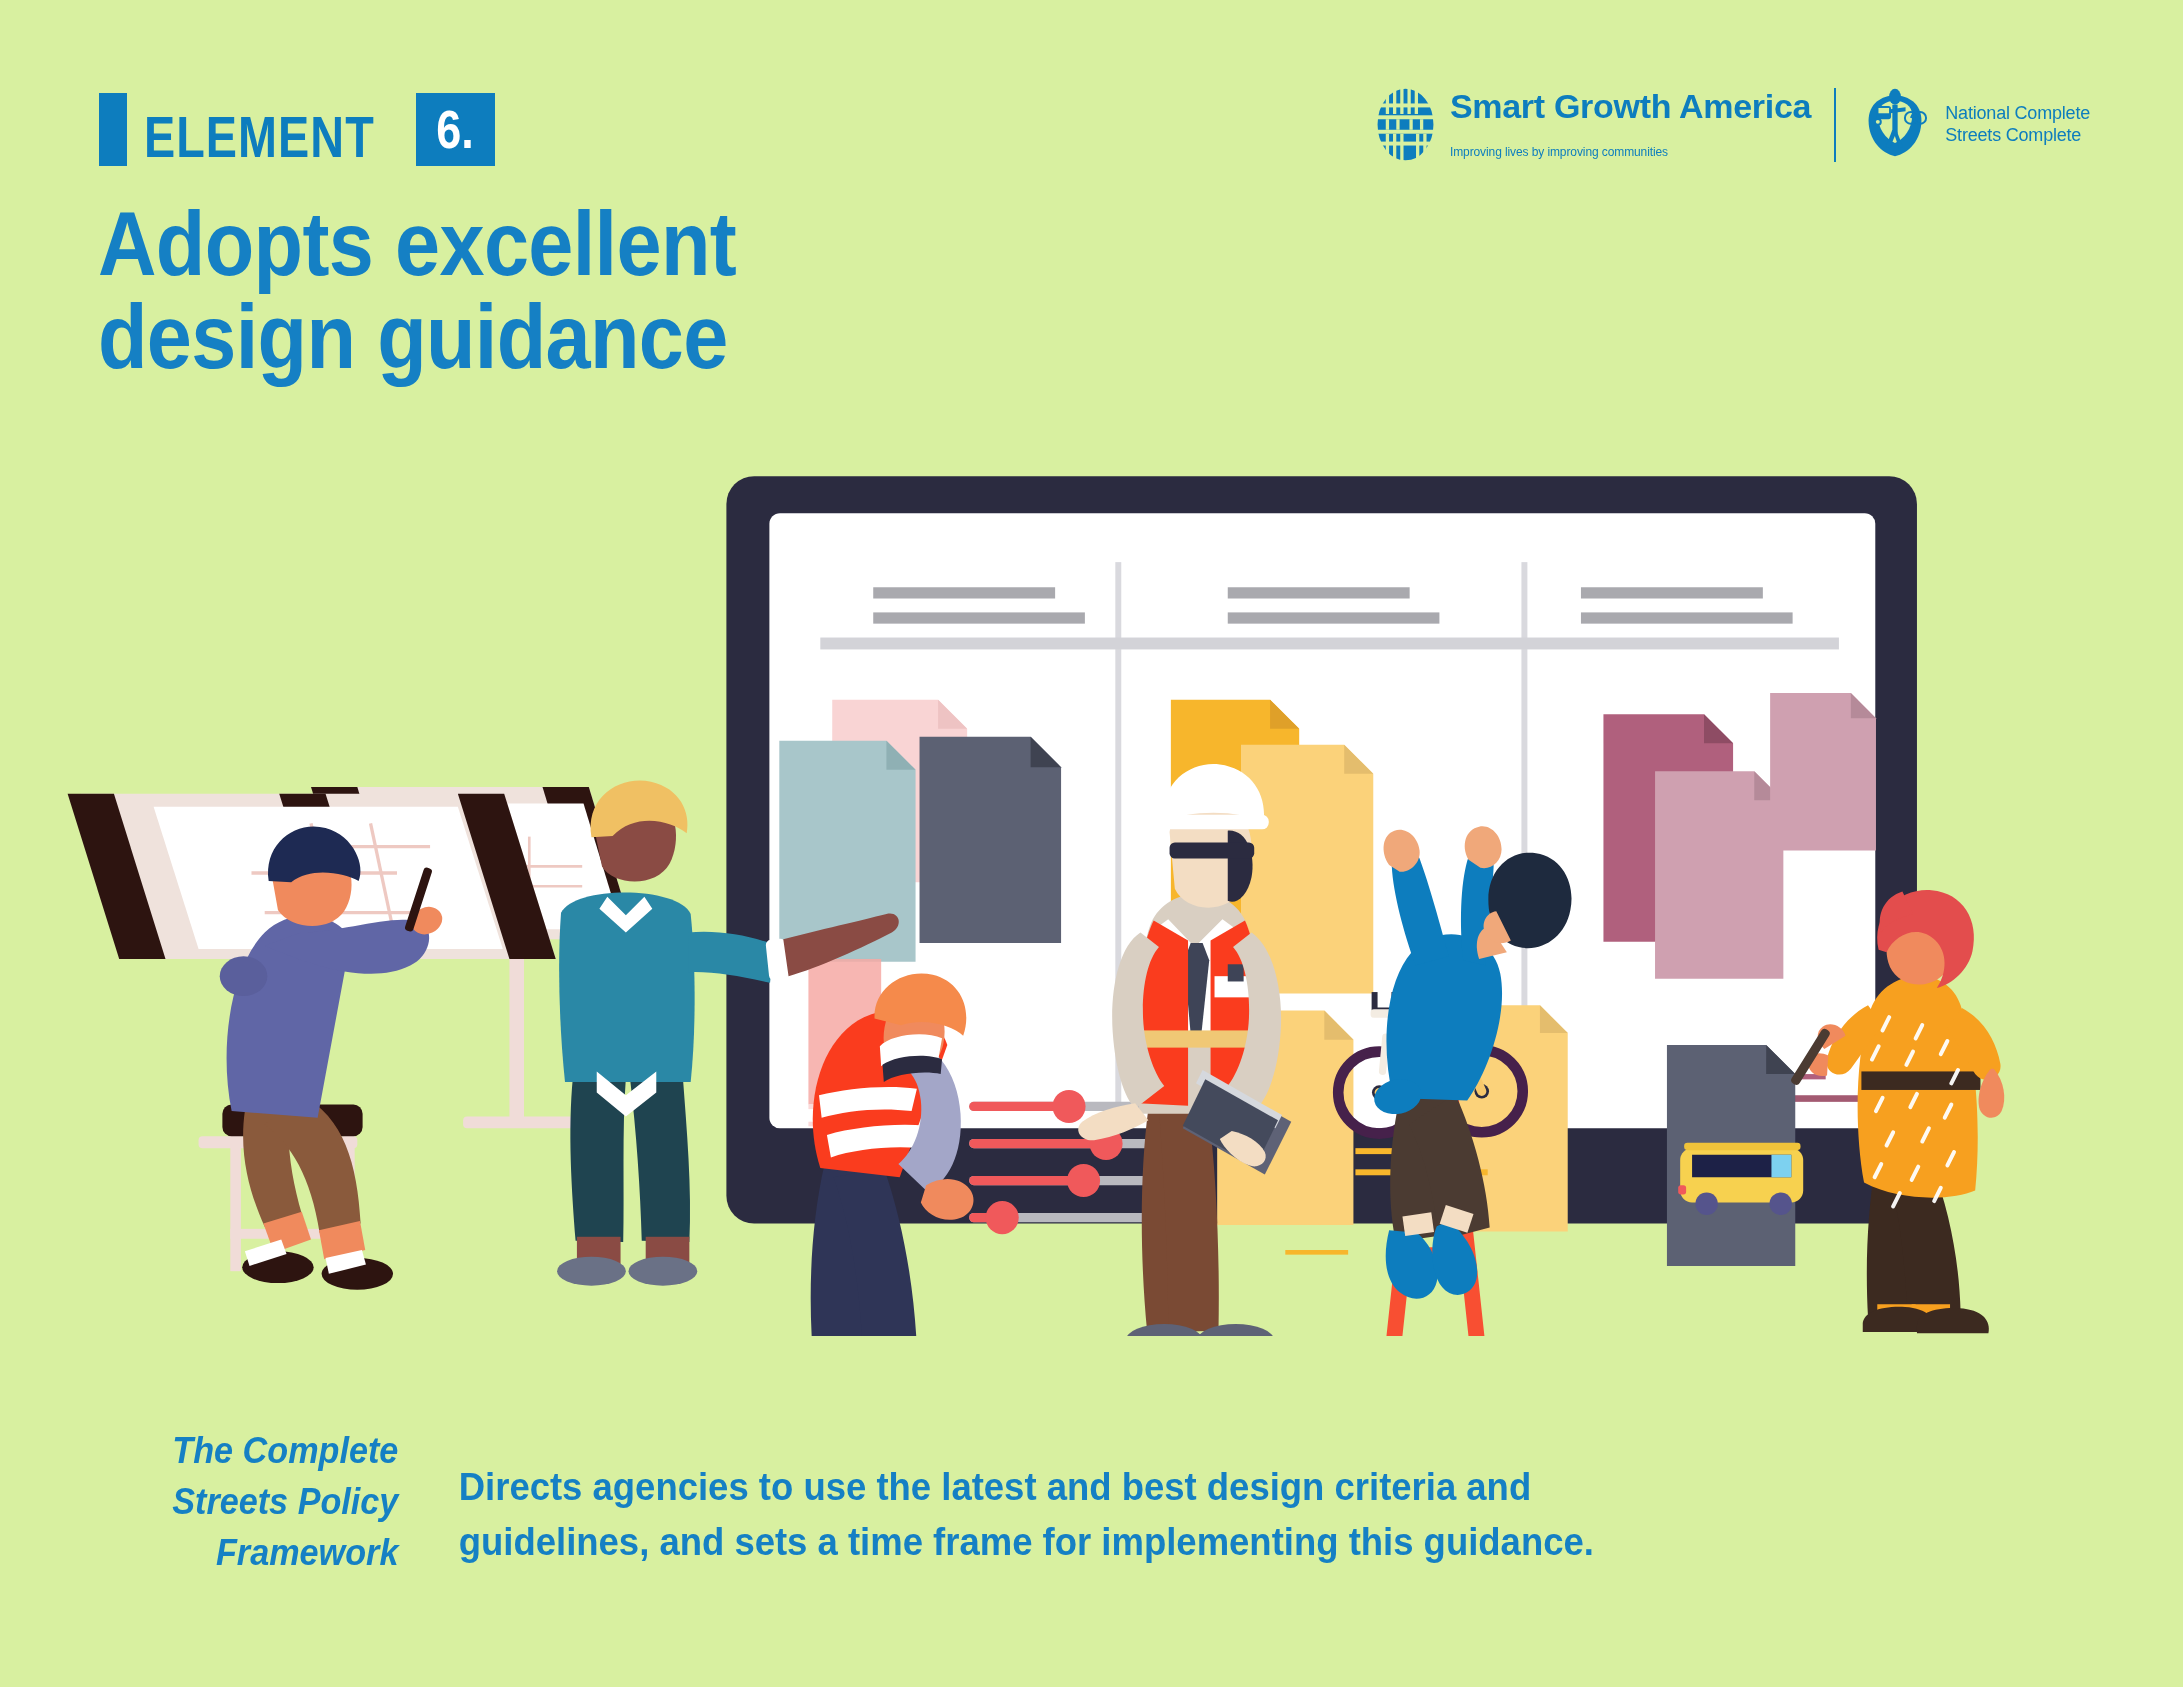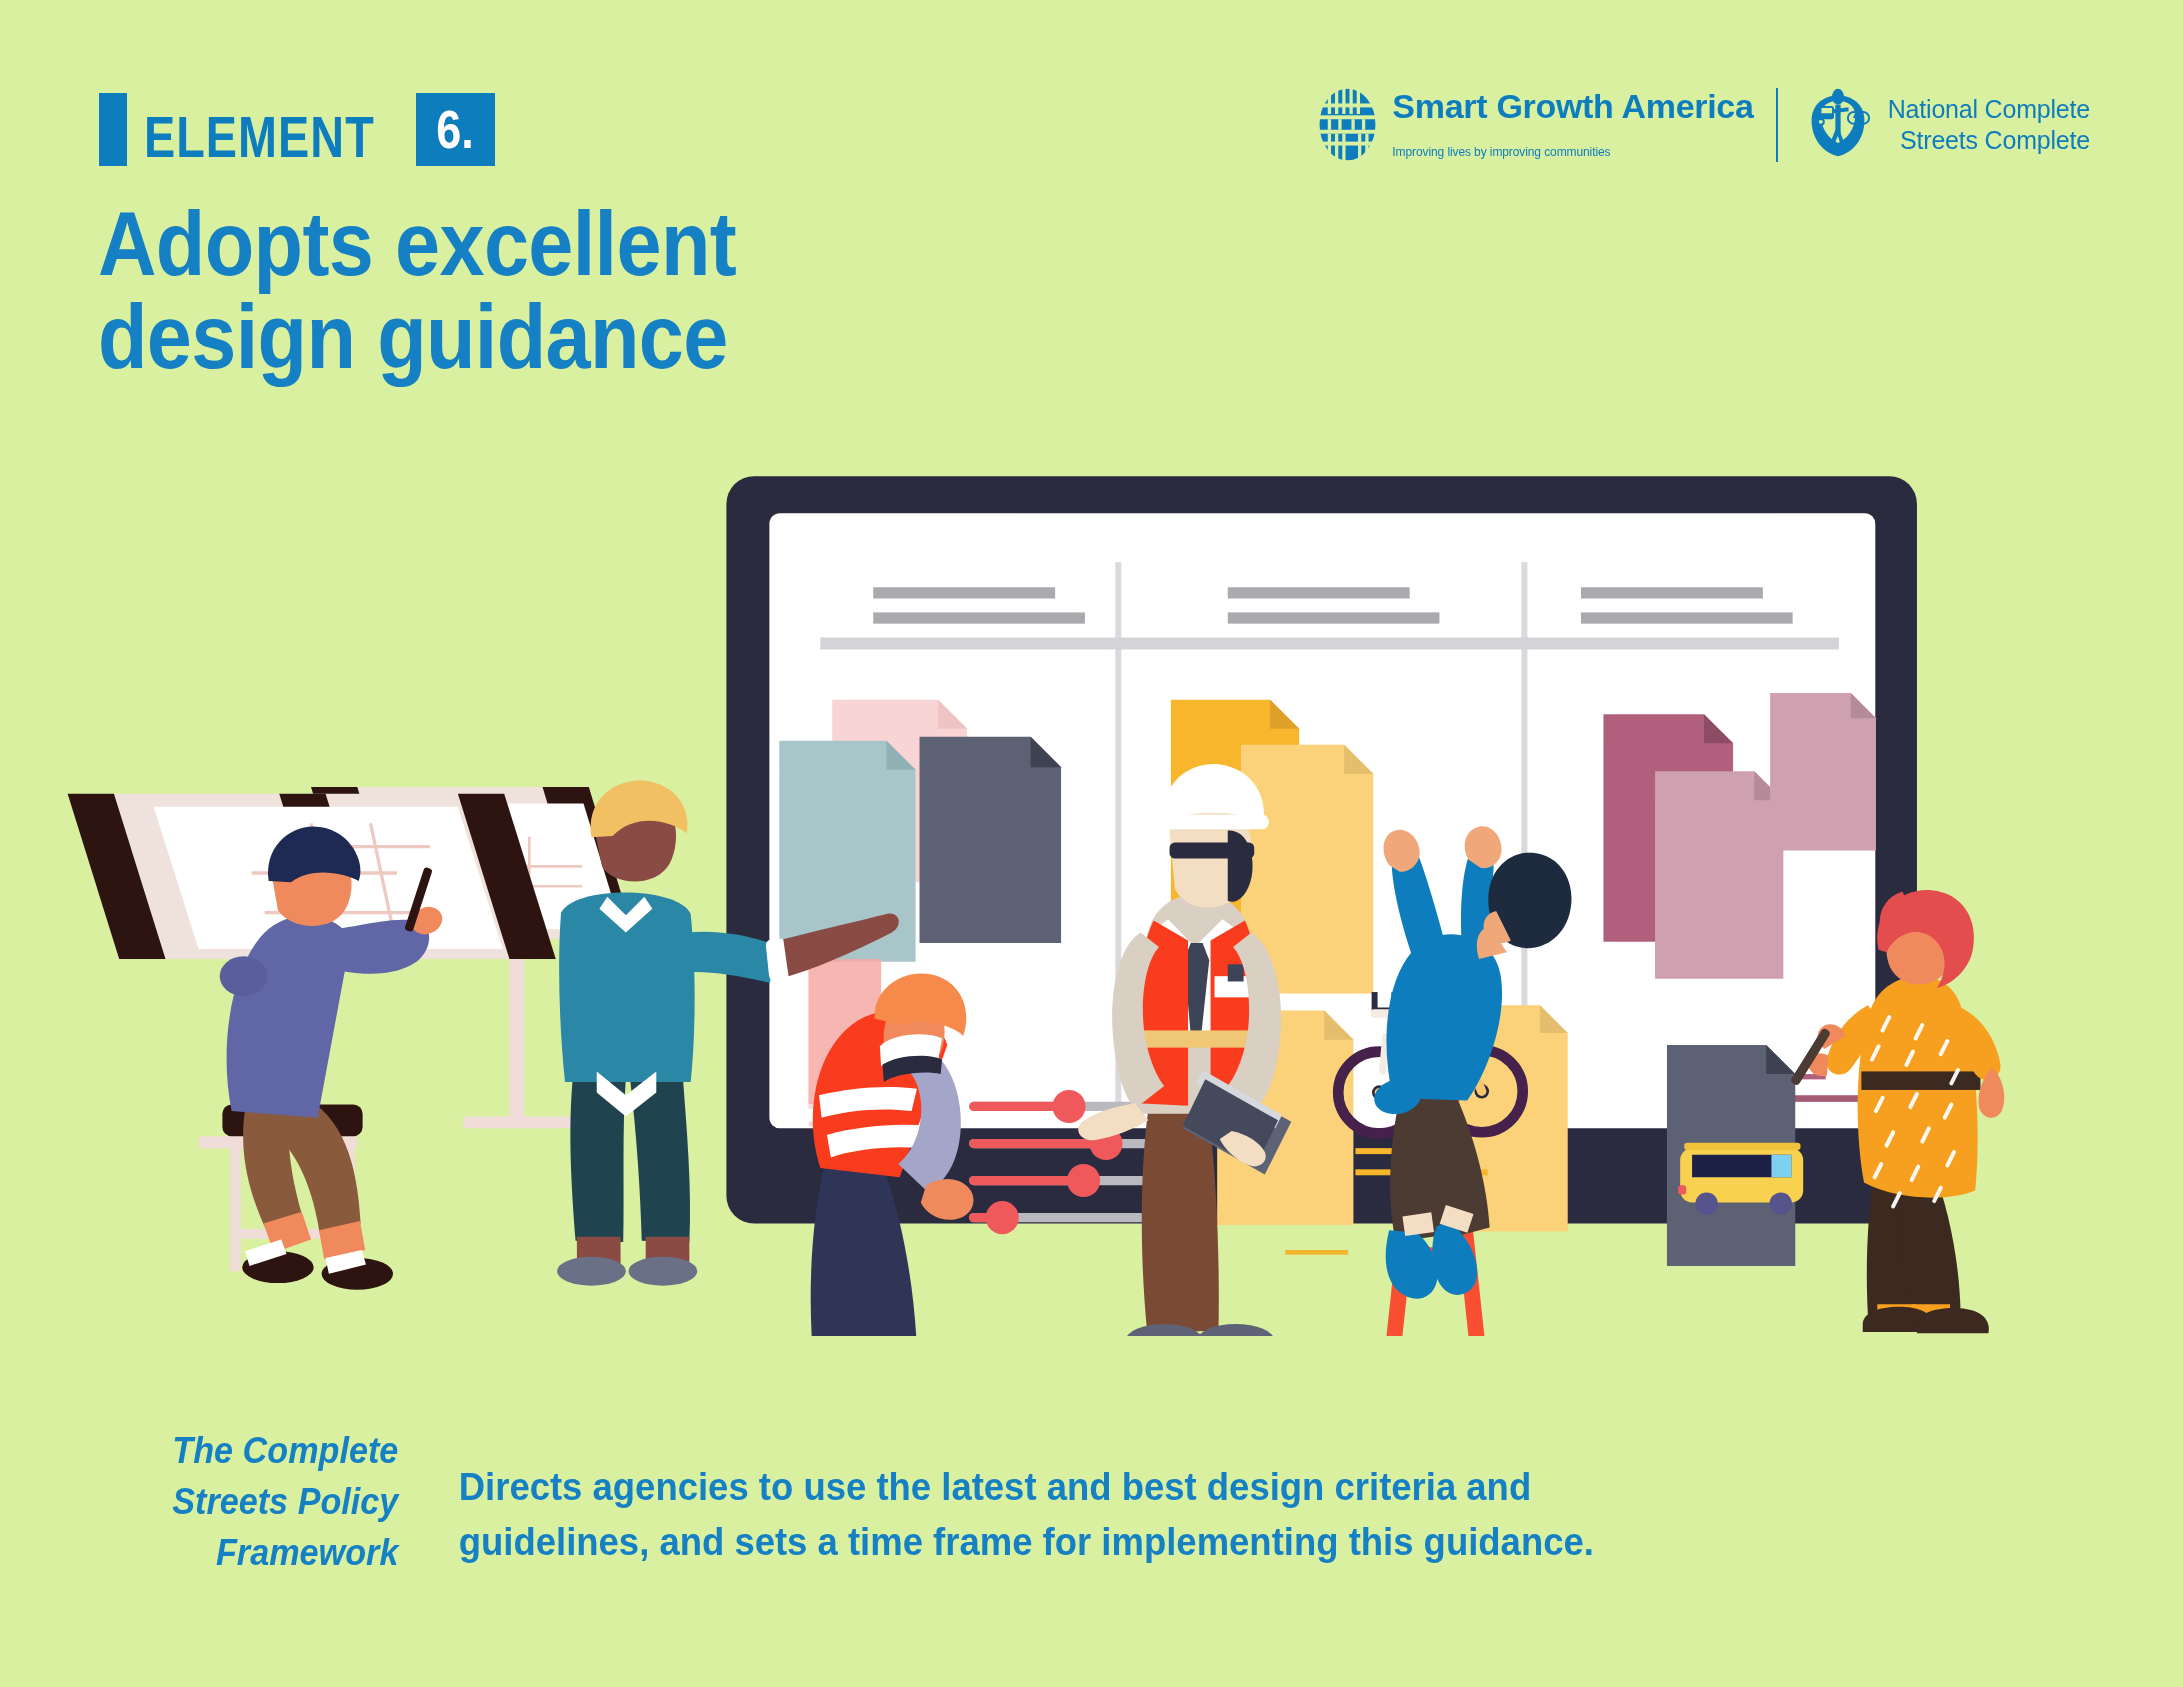--- a/index.html
+++ b/index.html
@@ -56,21 +56,21 @@
     letter-spacing:-0.3px;
   }
   .sga-text .sga-tag{
     color:#0d7dbe; font-size:12px; line-height:1.2; margin-top:22px;
     letter-spacing:-0.1px;
   }
   .logo-div{ width:2px; height:74px; background:#0d7dbe; }
   .ncsc{ display:flex; align-items:center; gap:13.2px; }
   .ncsc-mark{ width:74px; height:77px; }
   .ncsc-text div{
-    color:#0d7dbe; font-size:25px; line-height:1.22; letter-spacing:-0.2px;text-align:right;
+    color:#0d7dbe; font-size:18px; line-height:1.22; letter-spacing:-0.2px;
   }
 
   
   .illus{ position:absolute; left:0; top:410px; width:2183px; height:926px; }
 
   
   .footer{
     position:absolute; left:122px; bottom:109px;
     display:flex; align-items:center; gap:0;
   }

